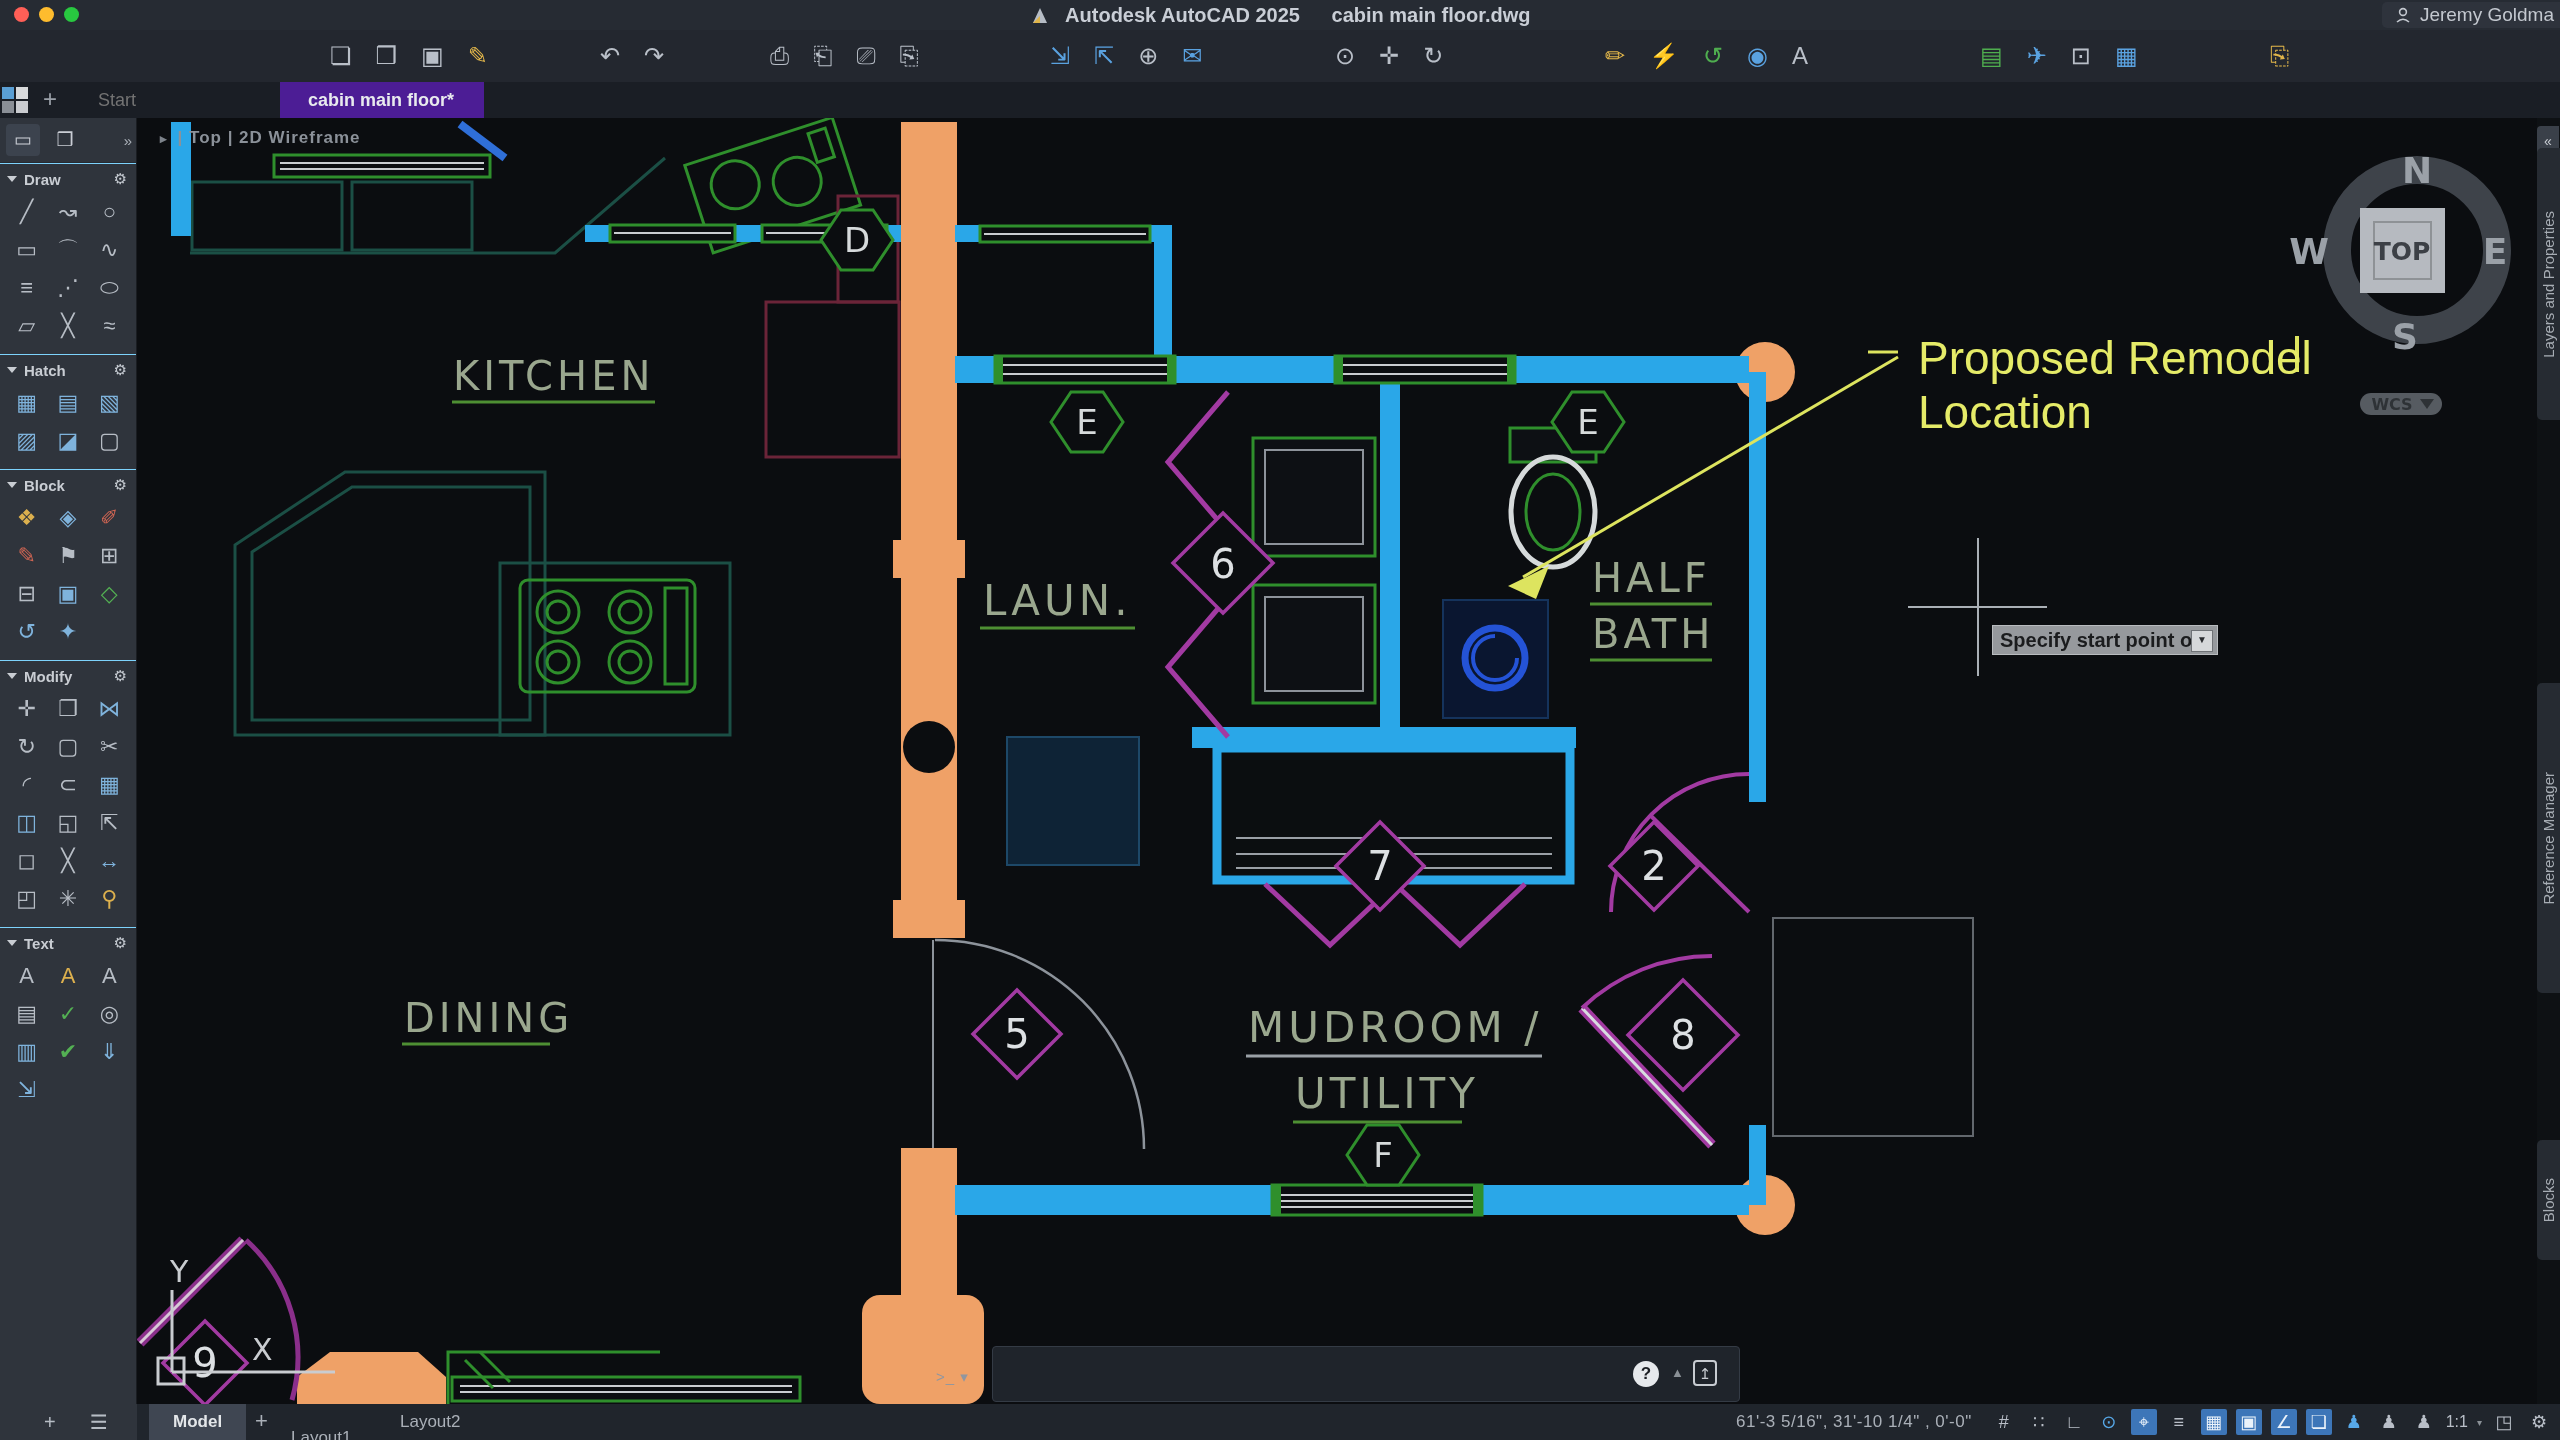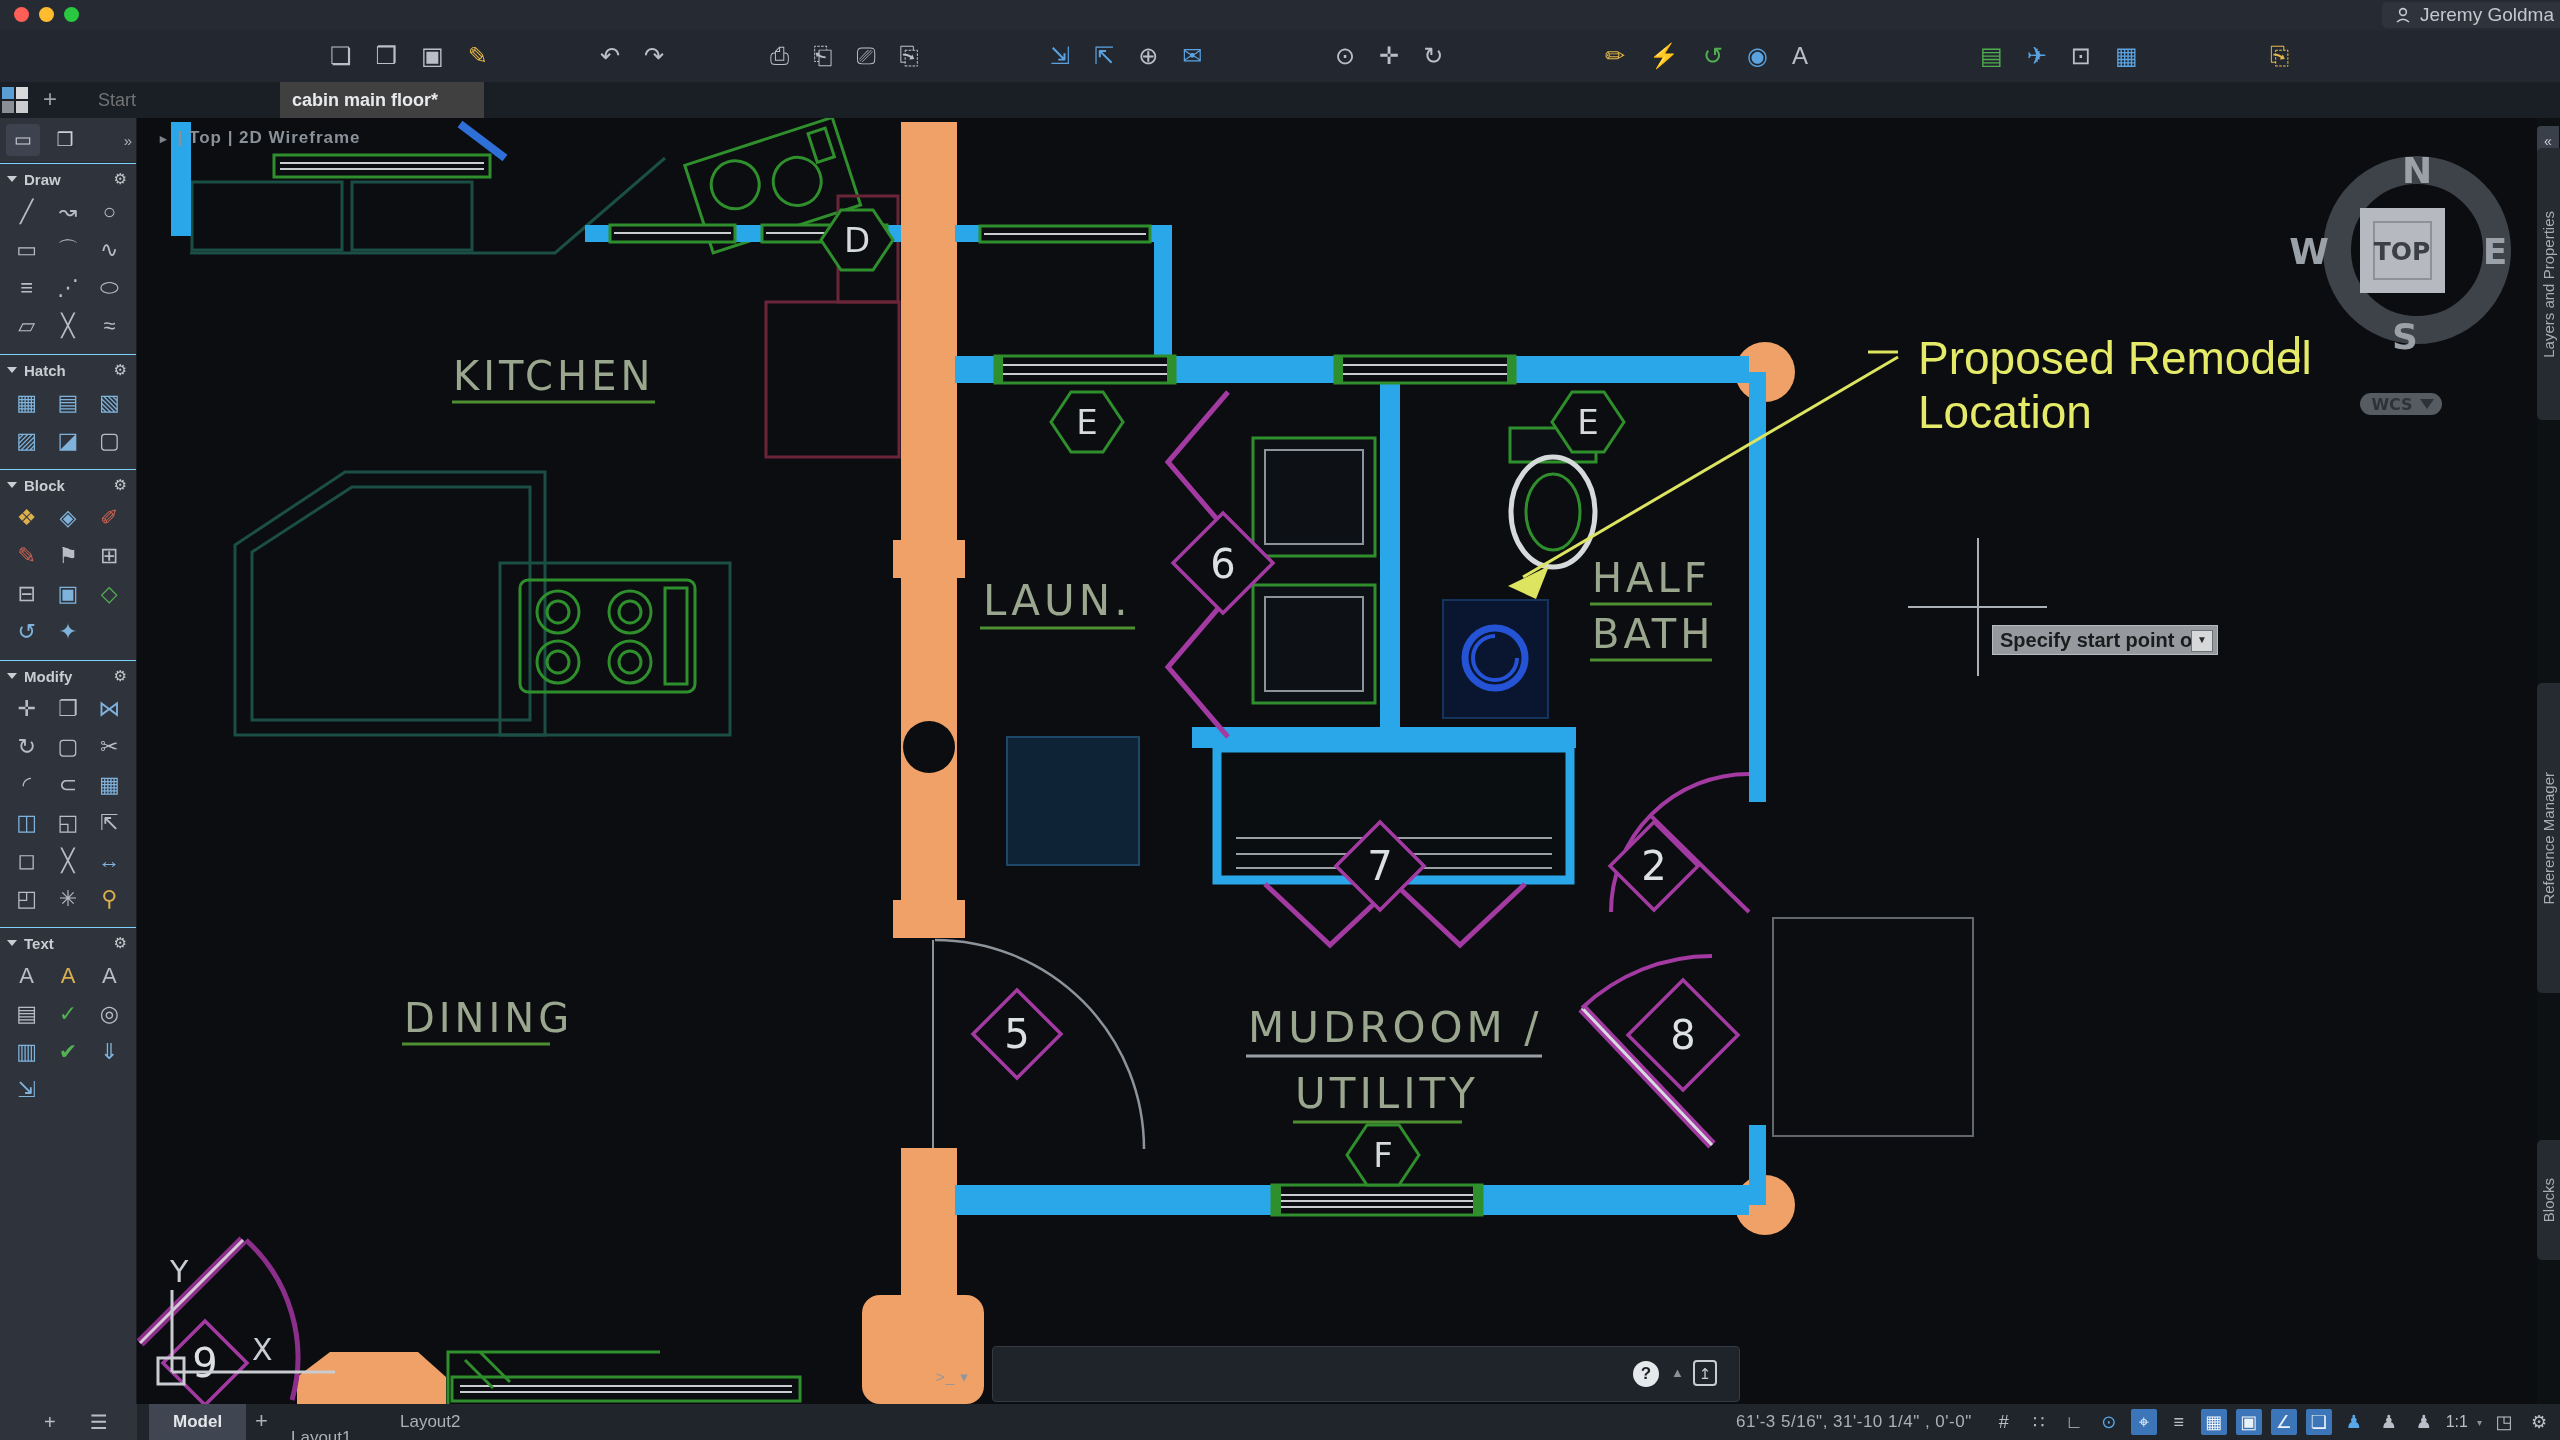--- a/index.html
+++ b/index.html
@@ -18,22 +18,22 @@
   #toolbar{left:0;top:30px;width:2560px;height:52px;background:#23272f;border-bottom:1px solid #14171c;}
   .tgroup{position:absolute;top:0;height:52px;display:flex;align-items:center;gap:24px;}
   .tbi{font-size:24px;color:#b9bfc8;cursor:default;line-height:52px;}
   .t-blue{color:#5aa2e0}.t-yellow{color:#e0b54a}.t-green{color:#4fae4f}
   
   #tabrow{left:0;top:82px;width:2560px;height:36px;background:#1a1e25;}
   #appgrid{position:absolute;left:2px;top:5px;width:26px;height:26px;display:grid;grid-template-columns:12px 12px;grid-gap:2px;}
   #appgrid i{display:block;}
   #tab-plus{position:absolute;left:36px;top:0;width:28px;height:36px;color:#9aa0a8;font-size:24px;text-align:center;line-height:34px;}
   #tab-start{position:absolute;left:70px;top:0;height:36px;line-height:36px;padding:0 28px;color:#737373;font-size:18px;}
-  #tab-doc{position:absolute;left:280px;top:0;height:36px;line-height:36px;width:204px;background:#404040;color:#e8eaee;
-    font-size:18px;font-weight:bold;padding-left:12px;box-sizing:border-box;}
+  #tab-doc{position:absolute;left:280px;top:0;height:36px;line-height:36px;width:204px;background:#4c1d95;color:#e8eaee;
+    font-size:18px;font-weight:bold;padding-left:28px;box-sizing:border-box;}
   
   #palette{left:0;top:118px;width:137px;height:1286px;background:#2f343c;border-right:1px solid #1a1d22;box-sizing:border-box;overflow:hidden;}
   .ptop{height:44px;display:flex;align-items:center;gap:8px;padding:0 6px;border-bottom:1px solid #262a31;}
   .ptool{width:34px;height:32px;border-radius:4px;background:#3c434e;color:#c9cdd4;font-size:19px;text-align:center;line-height:32px;}
   .ptool.dim{background:transparent;}
   .pmore{margin-left:auto;color:#aab0b8;font-size:15px;letter-spacing:-2px;}
   .psec{border-top:1px solid #7dd3fc;}
   .phead{display:flex;align-items:center;padding:6px 9px 2px 7px;color:#c9cdd3;font-size:15px;font-weight:bold;}
   .phead .chev{width:0;height:0;border-left:5px solid transparent;border-right:5px solid transparent;border-top:6px solid #c9cdd3;margin-right:7px;}
   .phead .lbl{flex:1;}
@@ -85,20 +85,28 @@
   #sb-scale-caret{color:#8a9096;font-size:10px;}
 </style>
 </head>
 <body>
 
 <div id="titlebar" class="abs">
   <div class="lights">
     <span class="light" style="background:#ff5f57"></span>
     <span class="light" style="background:#febc2e"></span>
     <span class="light" style="background:#28c840"></span>
+  </div>
+  <div id="title-center">
+    <svg width="20" height="20" viewBox="0 0 20 20">
+      <path d="M3 17 L10 2 L17 17 Z" fill="#b6bdc6"></path>
+        <path d="M3 17 L10 10 L10 17 Z" fill="#e0b54a"></path>
+    </svg>
+    <span class="tt">Autodesk AutoCAD 2025</span>
+    <span class="tt" style="margin-left:26px">cabin main floor.dwg</span>
   </div>
   <div id="user-chip">
     <svg width="18" height="18" viewBox="0 0 18 18">
       <circle cx="9" cy="6" r="3.4" fill="none" stroke="#c3c8cf" stroke-width="1.6"></circle>
       <path d="M3 16 Q9 10.5 15 16" fill="none" stroke="#c3c8cf" stroke-width="1.6"></path>
     </svg>
     <span>Jeremy Goldma</span>
   </div>
 </div>
 

